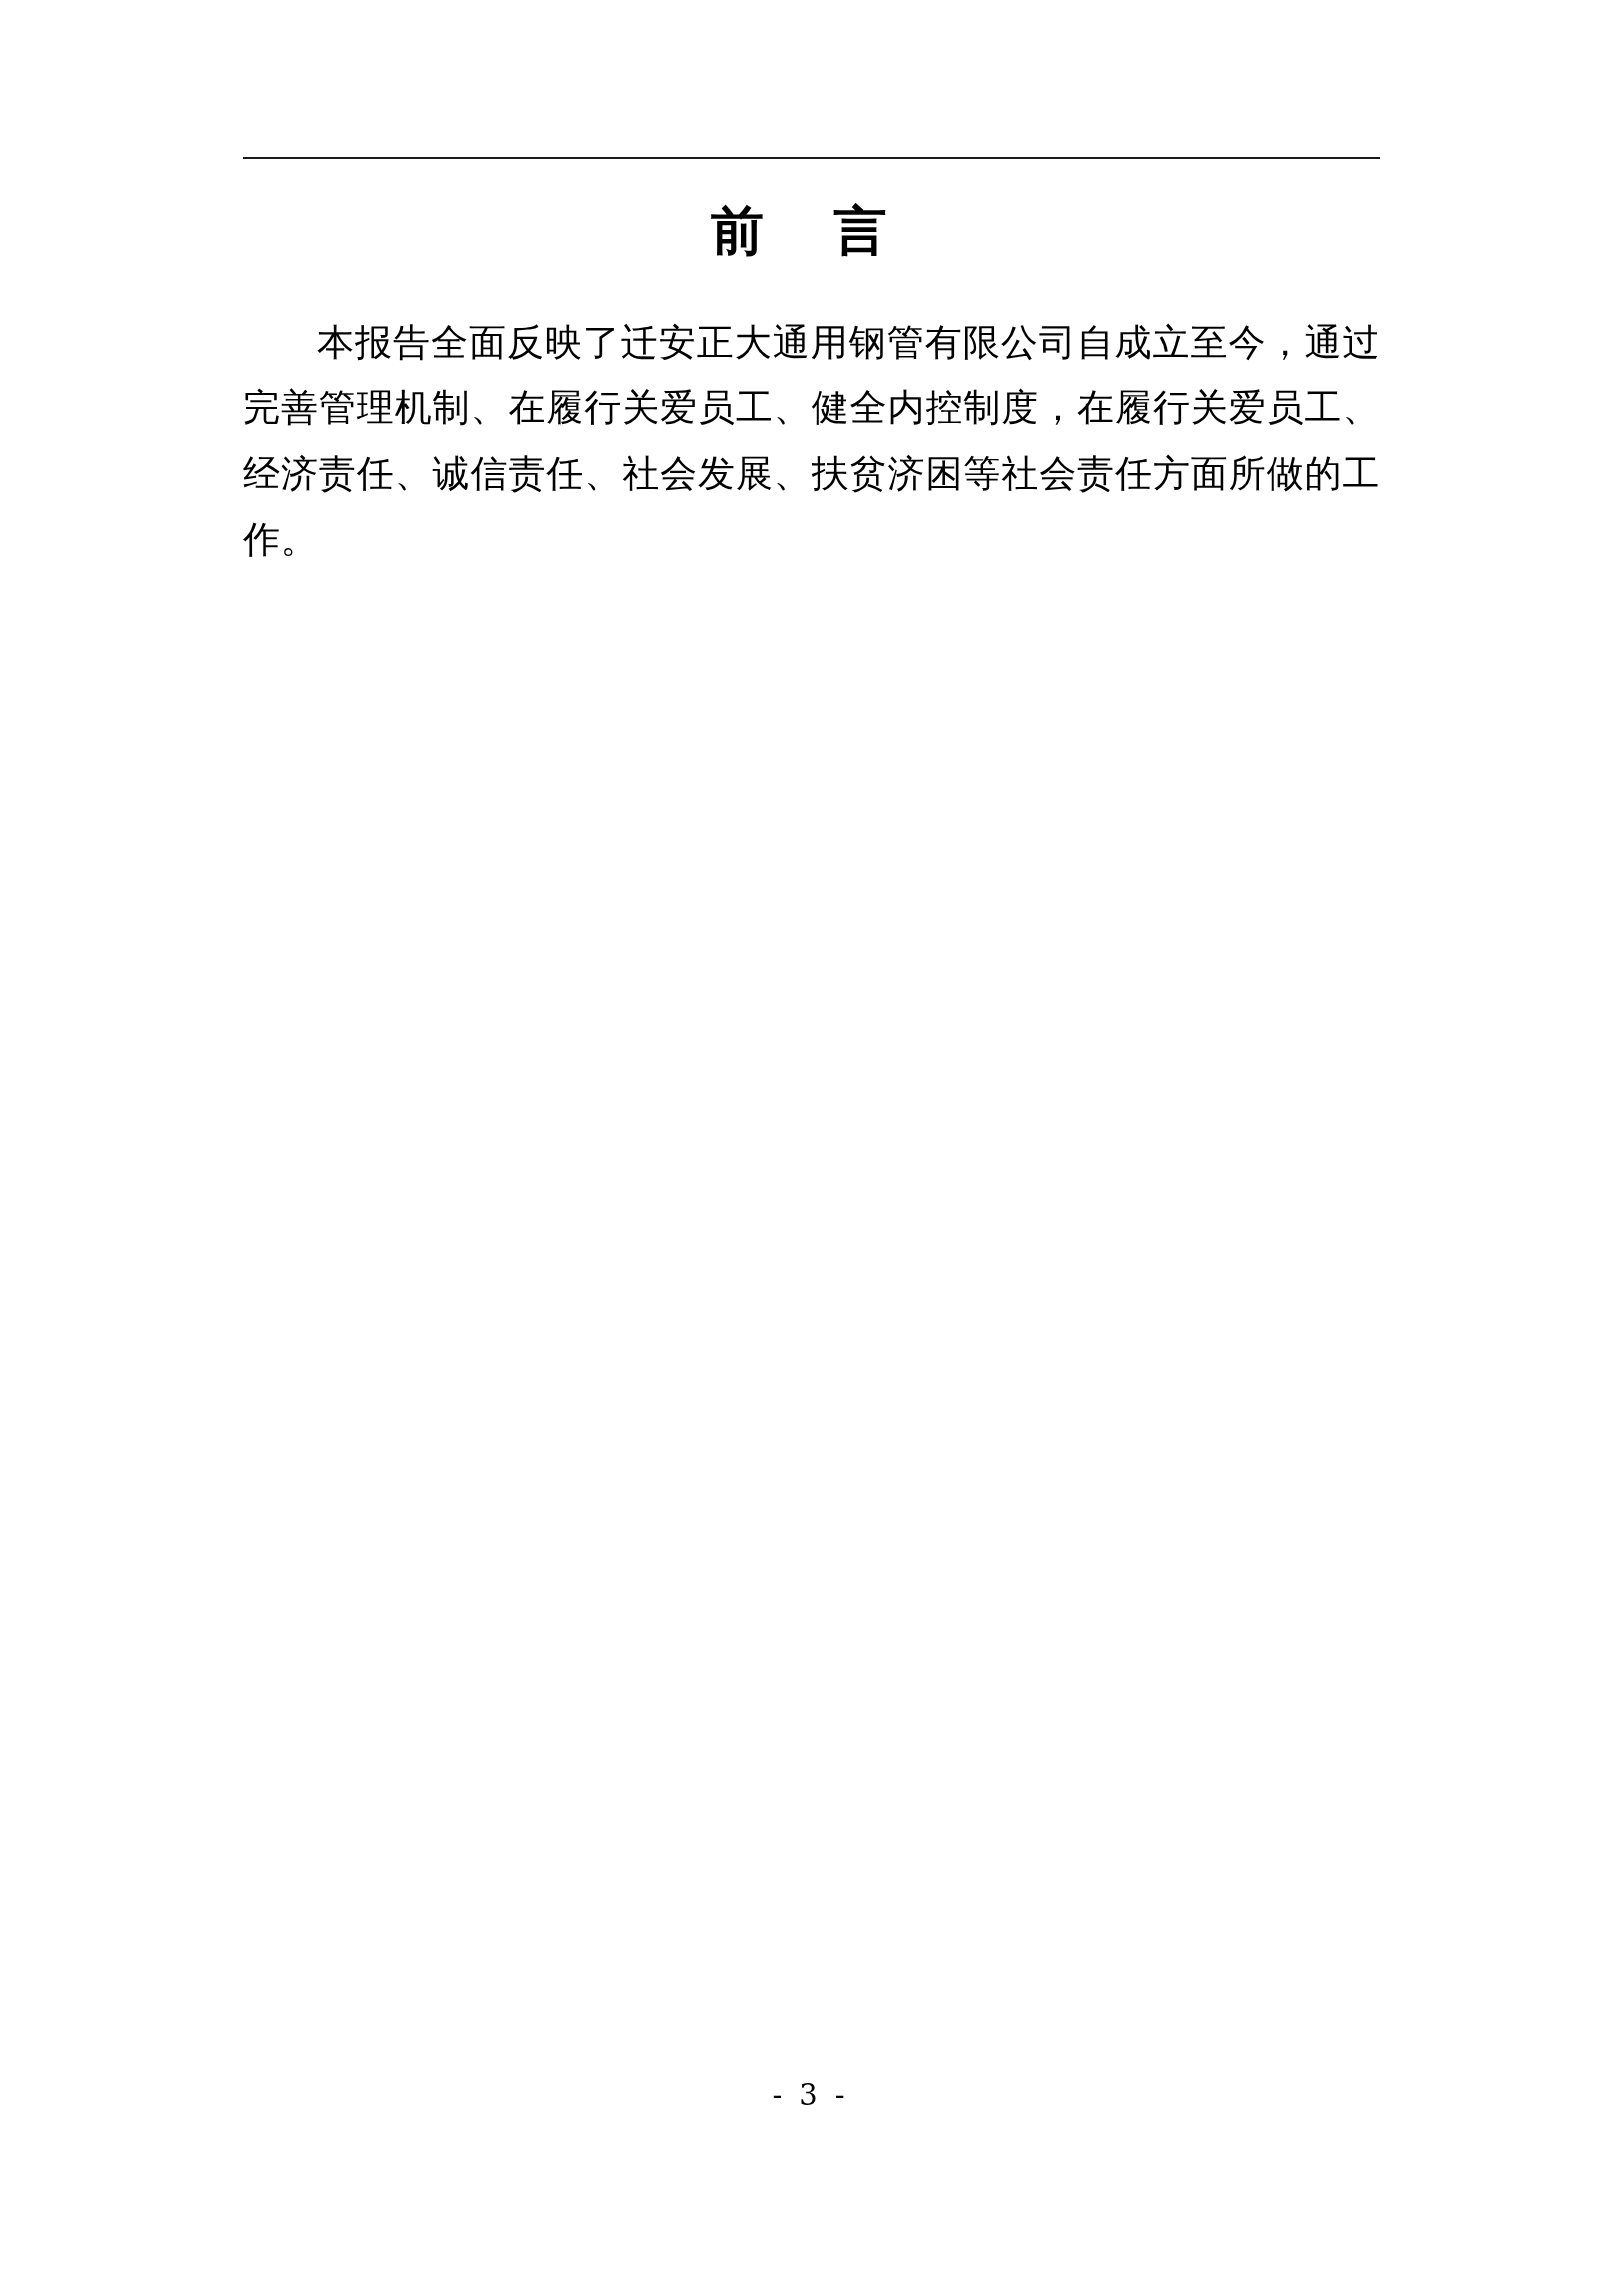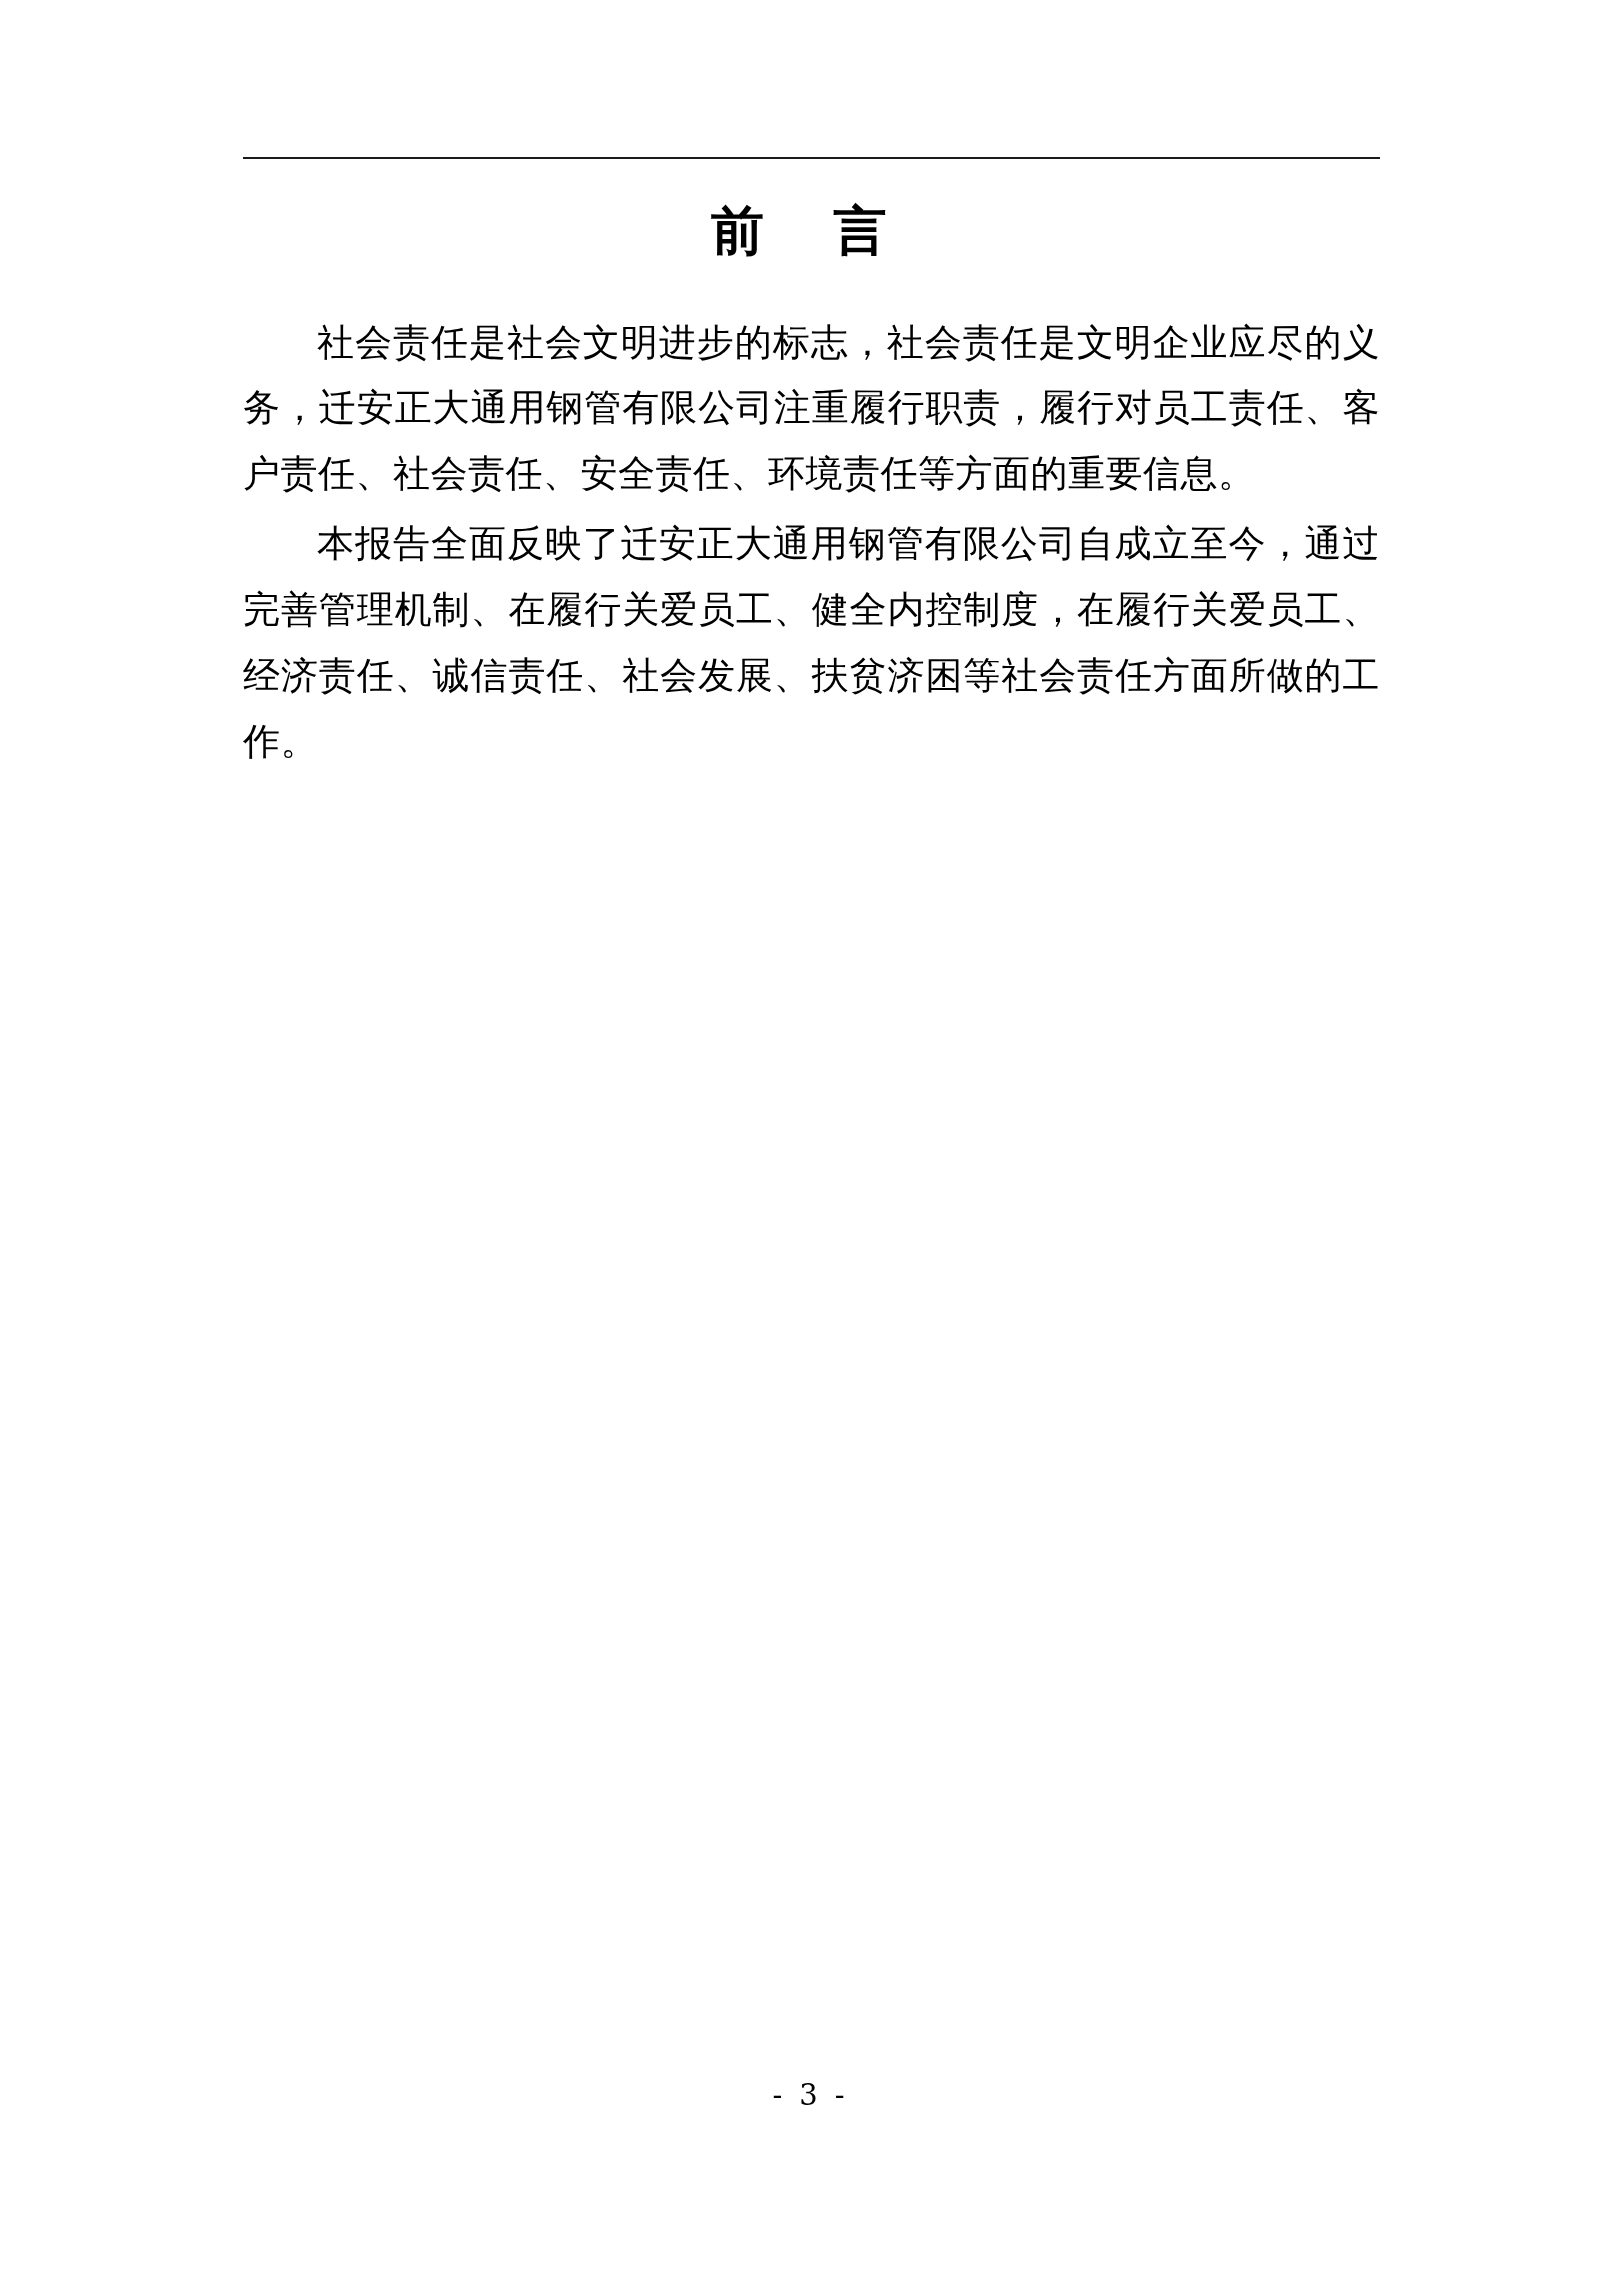--- a/index.html
+++ b/index.html
@@ -63,18 +63,17 @@
     color: #000000;
   }
 </style>
 </head>
 <body>
 
 <div class="page">
   <div class="content">
     <div class="header-rule"></div>
     <h1 class="doc-title">前  言</h1>
-    <p class="body-text">社会责任是社会文明进步的标志，社会责任是文明企业应尽的义务，迁安正大通用钢管有限公司注重履行职责，履行对员工责任、客户责任、社会责任、安全责任、环境责任等方面的重要信息。</p>
     <p class="body-text">本报告全面反映了迁安正大通用钢管有限公司自成立至今，通过完善管理机制、在履行关爱员工、健全内控制度，在履行关爱员工、经济责任、诚信责任、社会发展、扶贫济困等社会责任方面所做的工作。</p>
   </div>
   <div class="page-number">- 3 -</div>
 </div>
 
 
 </body></html>

